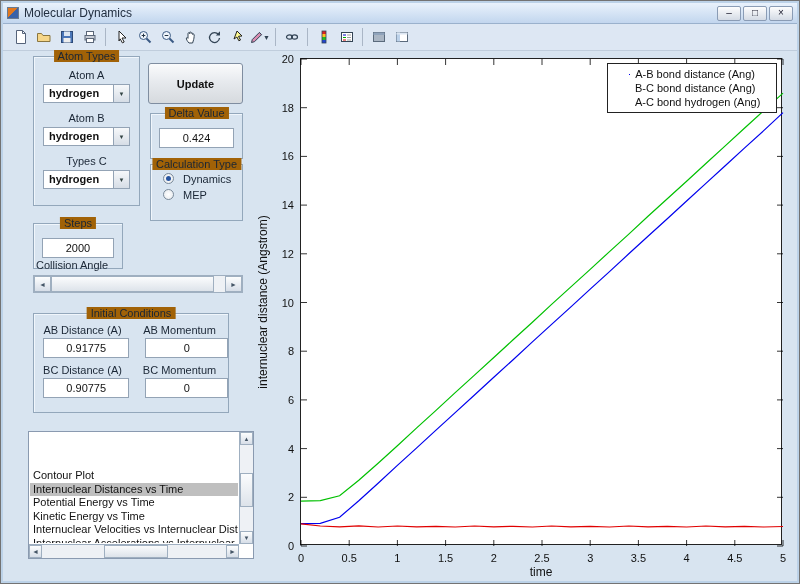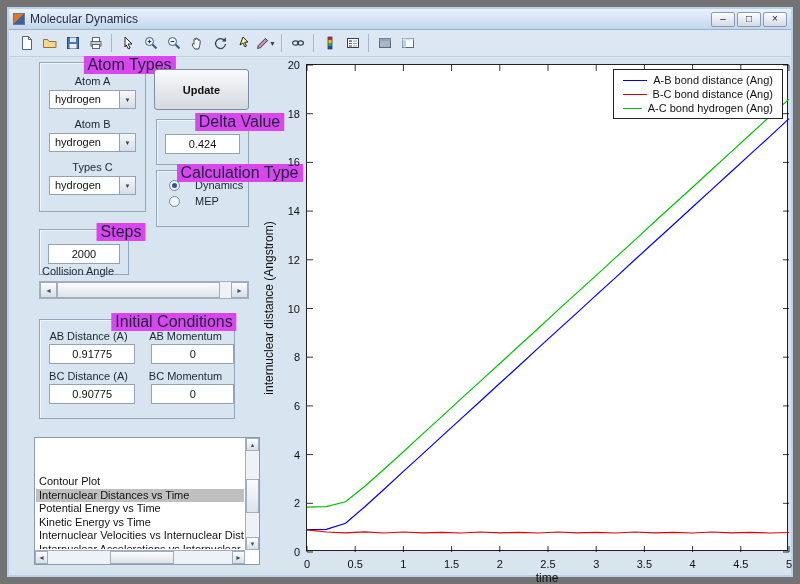--- a/index.html
+++ b/index.html
@@ -1,19 +1,19 @@
 <!DOCTYPE html>
 <html><head>
 <meta charset="utf-8">
 <style>
   * { margin:0; padding:0; box-sizing:border-box; }
   html,body { width:800px; height:584px; overflow:hidden;
     font-family:"Liberation Sans", sans-serif; background:#fff; }
   .window { position:absolute; left:0; top:0; width:800px; height:584px;
-    background:#d8e4f0; border:7px solid #737373; box-shadow:inset 0 0 0 2px #bcd2e8; }
+    background:#d8e4f0; border:1px solid #737373; box-shadow:inset 0 0 0 2px #bcd2e8; }
   
   .titlebar { position:absolute; left:2px; top:2px; right:2px; height:21px;
     background:linear-gradient(#e9f2fc,#c2d6ee); display:flex; align-items:center;
     padding:0 4px; border-bottom:1px solid #9ab1cc; }
   .app-icon { width:12px; height:12px; margin-right:5px;
     background:linear-gradient(135deg,#e07820 0 50%,#3a62a8 50% 100%); border:1px solid #6a7a90; }
   .title-text { font-size:12px; color:#222f40; flex:1; }
   .winbtn { width:24px; height:15px; margin-left:2px; font-size:10px; line-height:12px;
     text-align:center; color:#223; background:linear-gradient(#fdfdfd,#d4dbe5);
     border:1px solid #8a9cb5; border-radius:2px; cursor:default; }
@@ -24,33 +24,33 @@
   .tbtn { width:23px; height:22px; display:flex; align-items:center; justify-content:center;
     border:1px solid transparent; border-radius:2px; }
   .tbtn svg { width:16px; height:16px; }
   .tbtn .dd { font-size:7px; color:#345; margin-left:-2px; }
   .tsep { width:1px; height:18px; background:#aab6c6; margin:0 4px; }
   
   .content { position:absolute; left:2px; top:50px; right:2px; bottom:2px; }
   
   .panel { position:absolute; border:1px solid #93a7bb; box-shadow:1px 1px 0 #f0f6fc inset; }
   .panel-title { position:absolute; top:-7px; left:50%; transform:translateX(-50%);
-    background:#d946ef; padding:0 4px; font-size:16px; color:#1a2635; white-space:nowrap;margin-left:37px; }
+    background:#a16207; padding:0 4px; font-size:11px; color:#1a2635; white-space:nowrap; }
   .lbl { font-size:11px; color:#1a2635; text-align:center; }
   .tfield { background:#fff; border:1px solid #93a3b5; font-size:11px; color:#111;
     display:flex; align-items:center; justify-content:center; }
   .combo { background:#fff; border:1px solid #93a3b5; display:flex; height:19px; }
-  .combo .ctxt { flex:1; font-size:11px; padding:2px 0 0 5px; color:#111; overflow:hidden; }
+  .combo .ctxt { flex:1; font-size:11px; padding:2px 0 0 5px; color:#111; overflow:hidden;font-weight:bold; }
   .combo .cbtn { width:16px; background:linear-gradient(#f6f8fa,#d6dde6);
     border-left:1px solid #93a3b5; display:flex; align-items:center; justify-content:center;
     font-size:6px; color:#344; }
   .pushbtn { position:absolute; background:linear-gradient(#fafbfc,#e7eaee 45%,#d6dade);
     border:1px solid #7f8da0; border-radius:3px; font-size:11px; color:#111;
     display:flex; align-items:center; justify-content:center; }
-  .radio-row { display:flex; align-items:center; gap:15px; margin:4px 0 0 12px; }
+  .radio-row { display:flex; align-items:flex-start; gap:9px; margin:4px 0 0 12px; }
   .radio { width:11px; height:11px; border-radius:50%; border:1px solid #7a8a9a;
     background:radial-gradient(#fff,#e4e8ec); position:relative; }
   .radio.sel::after { content:""; position:absolute; left:2px; top:2px; width:5px; height:5px;
     border-radius:50%; background:#2855a0; }
   .radio-lbl { font-size:11px; color:#1a2635; }
   
   .sb-h { position:absolute; display:flex; background:#eef1f5; border:1px solid #9fafc0; }
   .sbtn { background:linear-gradient(#fdfefe,#d7dee8); border:1px solid #9fafc0;
     display:flex; align-items:center; justify-content:center; font-size:7px; color:#456; }
   .sthumb { background:linear-gradient(#fbfcfd,#dde3ea); border:1px solid #9fafc0; }
@@ -68,21 +68,21 @@
   .axes { position:absolute; left:297px; top:7px; width:482px; height:487px;
     background:#fff; border:1px solid #222; }
   .axes svg { position:absolute; left:0; top:0; overflow:visible; }
   .tick { font-size:11px; fill:#111; font-family:"Liberation Sans",sans-serif; }
   .ylabel-wrap { position:absolute; left:252px; top:7px; width:16px; height:487px;
     display:flex; align-items:center; justify-content:center; }
   .ylabel-wrap span { transform:rotate(-90deg); white-space:nowrap; font-size:12px; color:#111; }
   .xlabel { position:absolute; left:297px; top:514px; width:482px; text-align:center;
     font-size:12px; color:#111; }
   .legend { position:absolute; top:4px; right:4px; width:170px; background:#fff;
-    border:1px solid #222; padding:3px 4px; }
+    border:1px solid #222; padding:3px 16px; }
   .legend-row { display:flex; align-items:center; height:14px; padding:0 5px; }
   .legend-line { width:30px; height:0; border-top:1.5px solid; margin-right:6px; }
   .legend-label { font-size:11px; color:#111; white-space:nowrap; }
 </style>
 </head>
 <body>
 
 <div class="window">
 
   <div class="titlebar">

